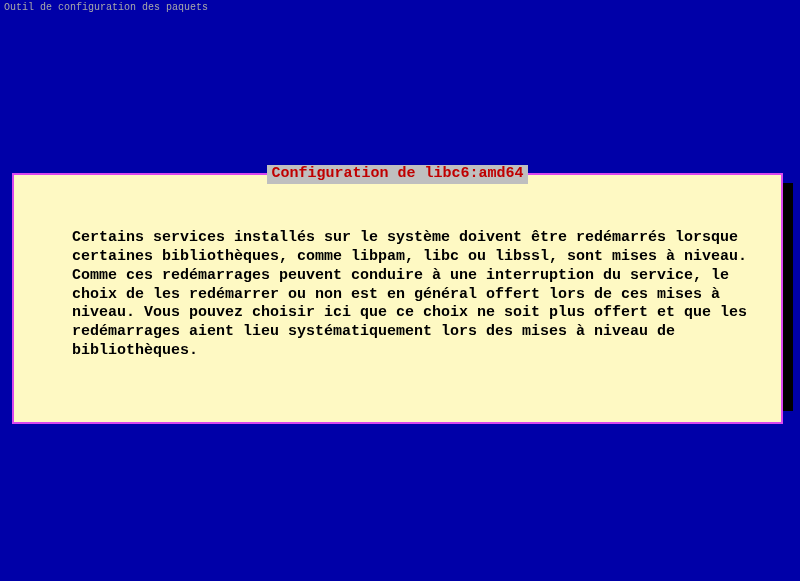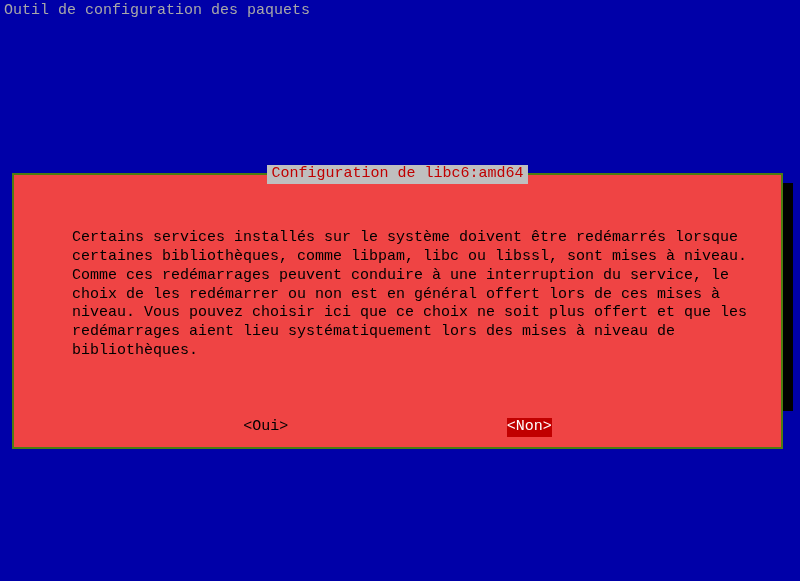--- a/index.html
+++ b/index.html
@@ -11,40 +11,41 @@
       font-family: "Courier New", monospace;
       font-size: 15px;
       line-height: 1.25;
       overflow: hidden;
       position: relative;
     }
 
     .header {
       color: #a8a8a8;
       padding: 2px 4px;
-      font-size: 15px;
+      font-size: 10px;
     }
 
     .shadow {
       position: absolute;
       background: #000000;
       left: 22px;
       top: 183px;
       width: 771px;
       height: 228px;
     }
 
     .dialog {
       position: absolute;
       left: 12px;
       top: 173px;
       width: 771px;
-      background: #ef4444;
-      border: 2px solid #4d7c0f;
+      background: #fef9c3;
+      border: 2px solid #d946ef;
       padding: 4px 0 10px 0;
+      font-weight: bold;
     }
 
     .title-row {
       text-align: center;
       margin-top: -14px;
       margin-bottom: 8px;
       position: relative;
     }
 
     .title-row .title-text {
@@ -95,17 +96,13 @@
 
 <div class="dialog">
   <div class="title-row">
     <span class="title-text"> Configuration de libc6:amd64 </span>
   </div>
 
   <div class="content">
     <p>Certains services installés sur le système doivent être redémarrés lorsque certaines bibliothèques, comme libpam, libc ou libssl, sont mises à niveau. Comme ces redémarrages peuvent conduire à une interruption du service, le choix de les redémarrer ou non est en général offert lors de ces mises à niveau. Vous pouvez choisir ici que ce choix ne soit plus offert et que les redémarrages aient lieu systématiquement lors des mises à niveau de bibliothèques.</p>
   </div>
 
-  <div class="buttons">
-    <span class="btn">&lt;Oui&gt;</span>
-    <span class="btn selected">&lt;Non&gt;</span>
-  </div>
 </div>
 
 </body></html>

